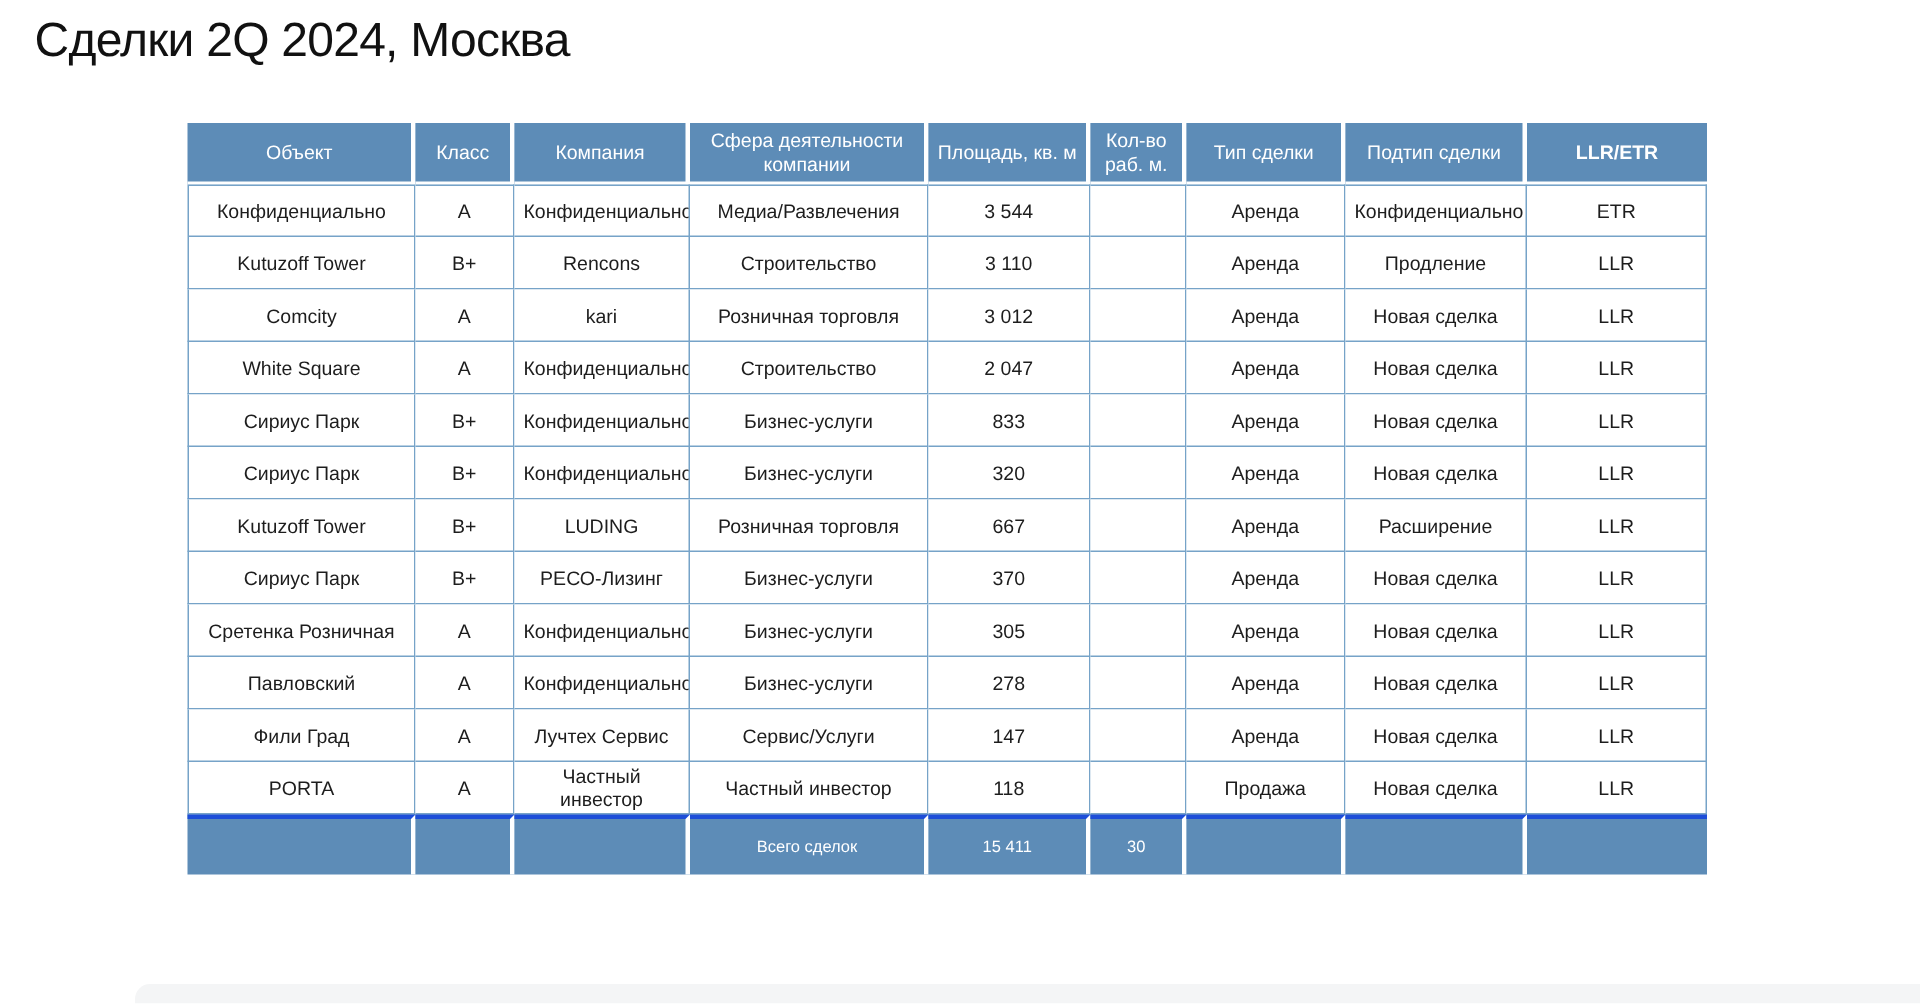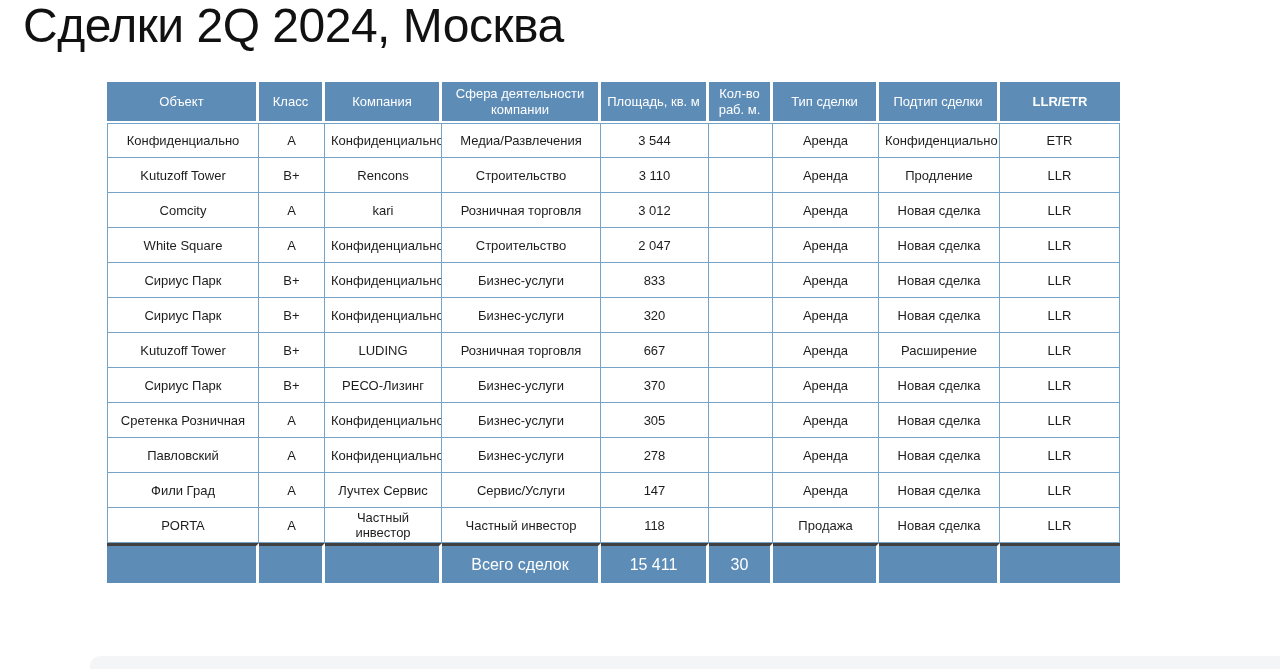--- a/index.html
+++ b/index.html
@@ -13,30 +13,30 @@
     width: 1280px;
     height: 669px;
     background: #ffffff;
     overflow: hidden;
   }
   .page-title {
     position: absolute;
     left: 23px;
     top: 0px;
     margin: 0;
-    font-size: 48px;
+    font-size: 32px;
     font-weight: 500;
     letter-spacing: -0.5px;
     color: #111111;
     line-height: 52px;
     white-space: nowrap;
   }
   table.deals {
     position: absolute;
-    left: 107px;
+    left: 125px;
     top: 82px;
     width: 1013px;
     table-layout: fixed;
     border-collapse: separate;
     border-spacing: 0;
   }
   table.deals th, table.deals td {
     box-sizing: border-box;
     text-align: center;
     vertical-align: middle;
@@ -61,22 +61,22 @@
     font-size: 13px;
     border-right: 1px solid #76a3c8;
     border-bottom: 1px solid #76a3c8;
   }
   tbody tr td:first-child { border-left: 1px solid #76a3c8; }
   tbody tr:first-child td { border-top: 1px solid #76a3c8; }
   tfoot td {
     height: 40px;
     background: #5d8cb7;
     color: #ffffff;
-    font-size: 16px;
-    border-top: 3px solid #404040;
+    font-size: 11px;
+    border-top: 3px solid #1d4ed8;
     border-right: 3px solid #ffffff;
   }
   tfoot td:last-child { border-right: none; }
   .bottom-strip {
     position: absolute;
     left: 90px;
     top: 656px;
     width: 1190px;
     height: 14px;
     background: #f4f5f6;

